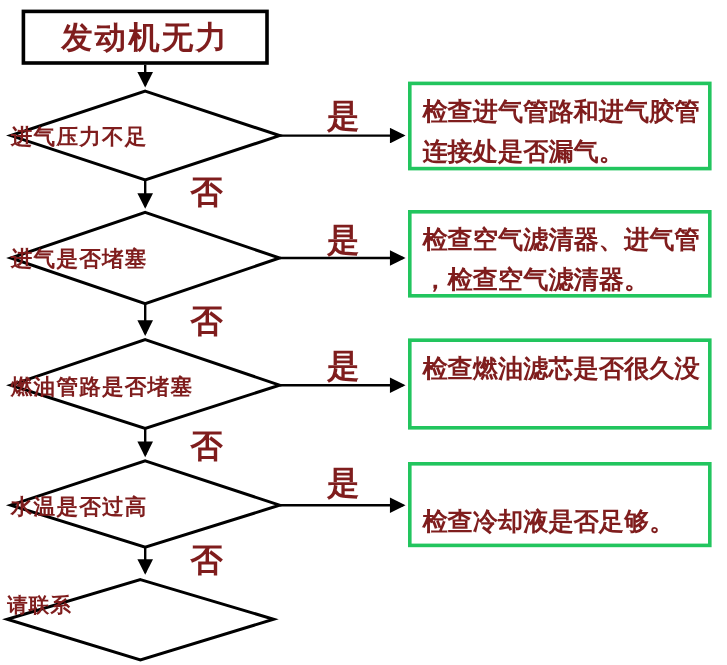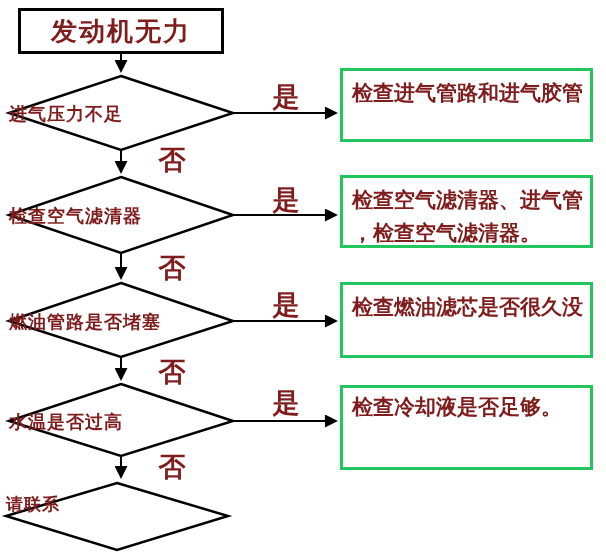--- a/index.html
+++ b/index.html
@@ -65,21 +65,21 @@
     border: 3px solid #22c55e;
     box-sizing: border-box;
     background: #ffffff;
     font-size: 21px; font-weight: bold;
     line-height: 33px;
     padding: 6px 2px 0 9px;
   }
   .b1 { top: 68px;  height: 74px; }
   .b2 { top: 175px; height: 73px; }
   .b3 { top: 282px; height: 76px; }
-  .b4 { top: 385px; height: 85px; padding-top: 3px; }
+  .b4 { top: 385px; height: 71px; padding-top: 31px; }
 
   .end-label {
     position: absolute;
     left: 6px; top: 494px; width: 222px;
     text-align: left;
     font-weight: bold;
     line-height: 21px;
   }
   .end-label .l1 { font-size: 17px; letter-spacing: 1px; }
   .end-label .l2 { font-size: 18px; }
@@ -112,36 +112,37 @@
     <line x1="233" y1="215" x2="336" y2="215" stroke="#000000" stroke-width="2" marker-end="url(#arrow)"></line>
     <line x1="233" y1="321" x2="336" y2="321" stroke="#000000" stroke-width="2" marker-end="url(#arrow)"></line>
     <line x1="233" y1="421" x2="336" y2="421" stroke="#000000" stroke-width="2" marker-end="url(#arrow)"></line>
   </svg>
 
   <div class="start-box">
     <span>发动机无力</span>
   </div>
 
   <div class="q q1">进气压力不足</div>
-  <div class="q q2">检查空气滤清器</div>
+  <div class="q q2">进气是否堵塞</div>
   <div class="q q3">燃油管路是否堵塞</div>
   <div class="q q4">水温是否过高</div>
 
   <div class="branch-label y1">是</div>
   <div class="branch-label y2">是</div>
   <div class="branch-label y3">是</div>
   <div class="branch-label y4">是</div>
 
   <div class="branch-label n1">否</div>
   <div class="branch-label n2">否</div>
   <div class="branch-label n3">否</div>
   <div class="branch-label n4">否</div>
 
   <div class="action-box b1">
     <div>检查进气管路和进气胶管</div>
+    <div>连接处是否漏气。</div>
   </div>
   <div class="action-box b2">
     <div>检查空气滤清器、进气管</div>
     <div>，检查空气滤清器。</div>
   </div>
   <div class="action-box b3">
     <div>检查燃油滤芯是否很久没</div>
   </div>
   <div class="action-box b4">
     <div>检查冷却液是否足够。</div>

